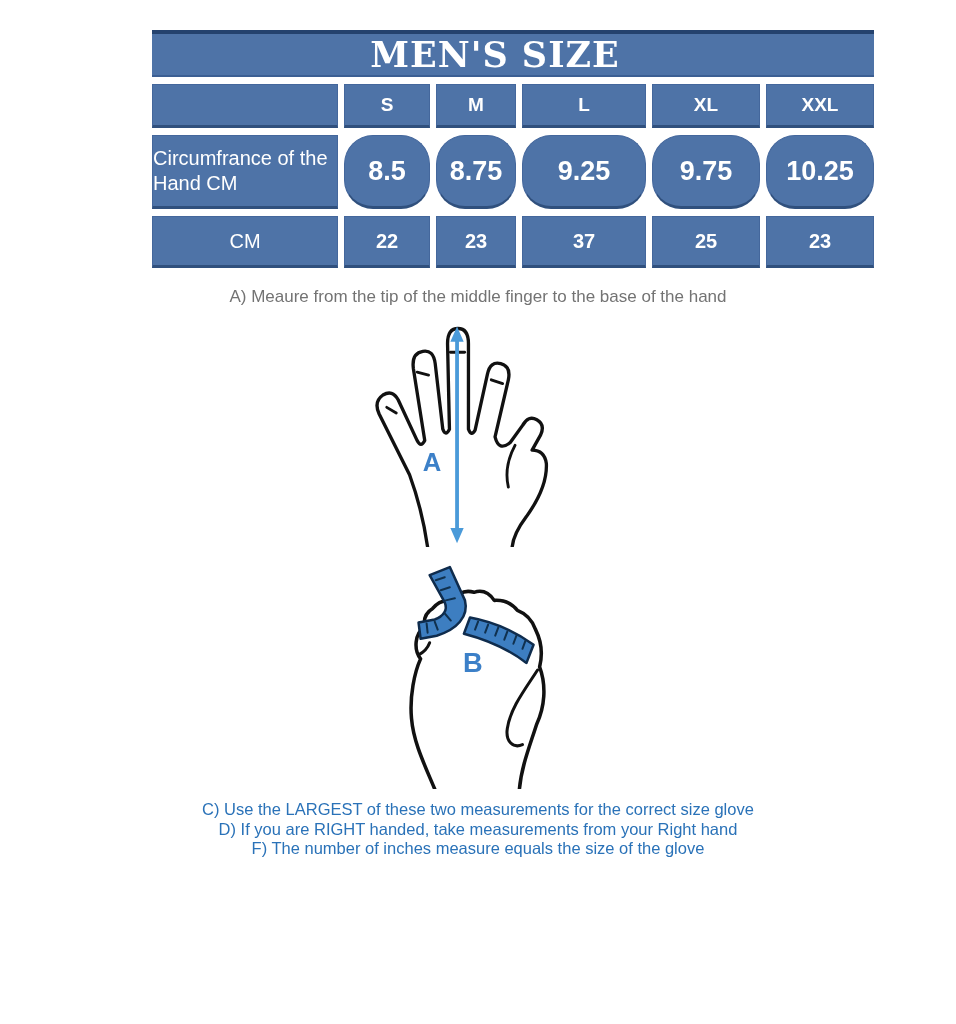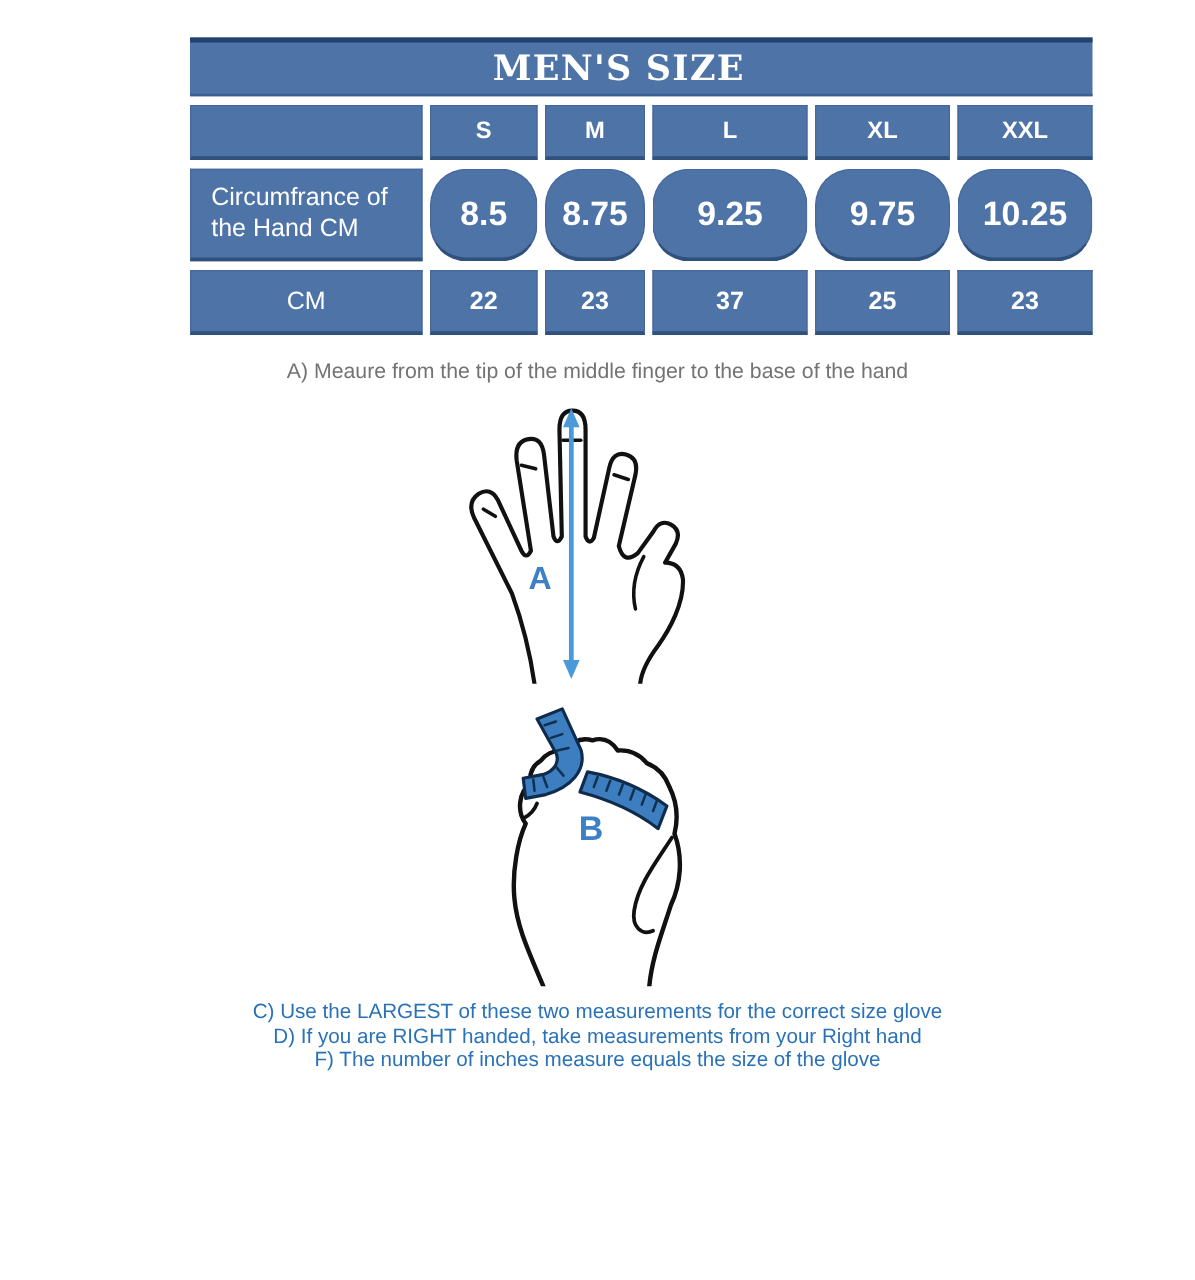--- a/index.html
+++ b/index.html
@@ -16,21 +16,21 @@
   
   .table-wrap { margin: 30px 0 0 152px; width: 722px; }
   .table-title {
     height: 47px;
     background: #4e73a7;
     border-top: 4px solid #24426e;
     border-bottom: 2px solid #3c5f93;
     color: #ffffff;
     font-family: "DejaVu Serif", serif;
     font-weight: bold;
-    font-size: 28px;
+    font-size: 35px;
     letter-spacing: 1px;
     text-align: center;
     line-height: 41px;
     padding-right: 36px; 
   }
   .size-grid {
     margin-top: 7px;
     display: grid;
     grid-template-columns: 186px 86px 80px 124px 108px 108px;
     grid-template-rows: 44px 74px 52px;
@@ -46,21 +46,21 @@
     align-items: center;
     justify-content: center;
     text-align: center;
   }
   .cell.size-head { font-weight: bold; font-size: 19px; }
   .cell.num-lg { font-weight: bold; font-size: 27px; border-radius: 29px; }
   .cell.num-md { font-weight: bold; font-size: 20px; }
   .cell.row-label {
     justify-content: flex-start;
     text-align: left;
-    padding: 0 16px;
+    padding: 0 0;
     font-size: 20px;
     line-height: 25px;
   }
   .cell.row-label-center { font-size: 20px; }
 
   
   .caption {
     margin-top: 19px;
     width: 100%;
     text-align: center;

